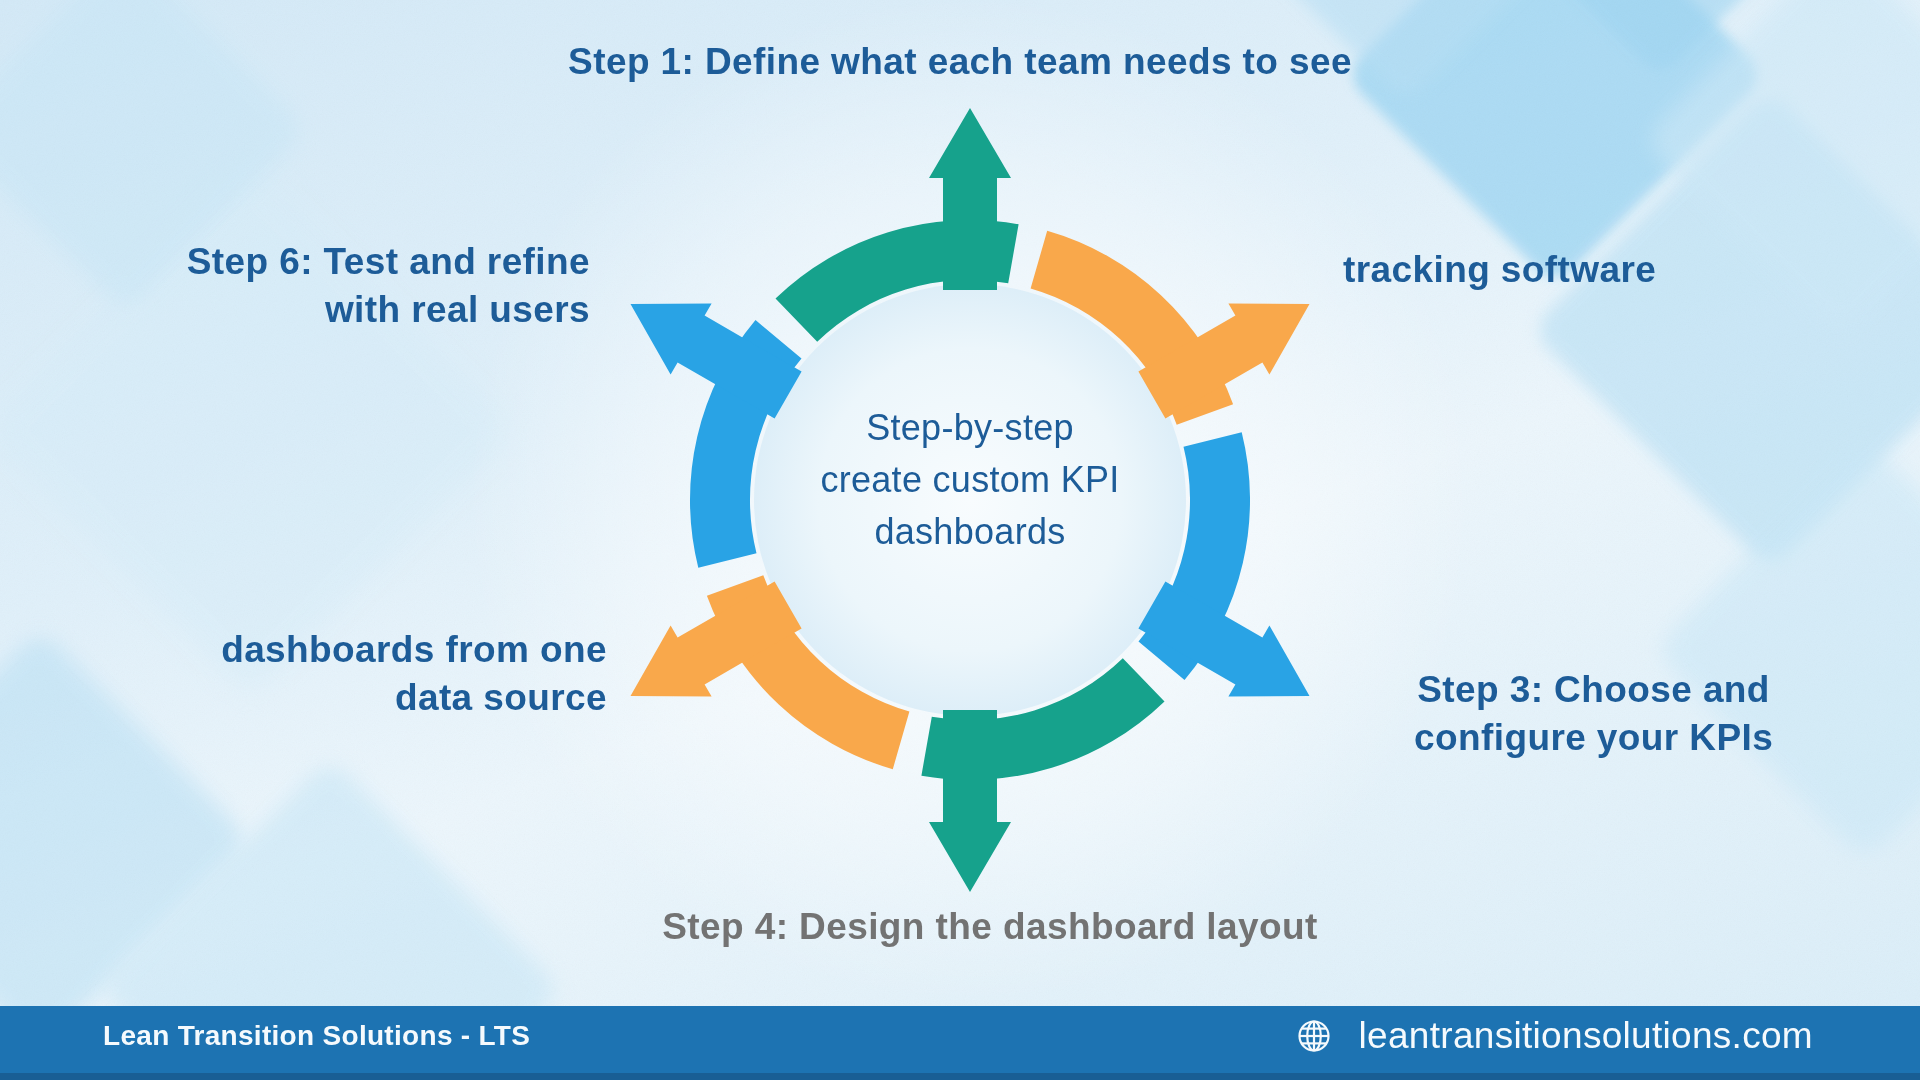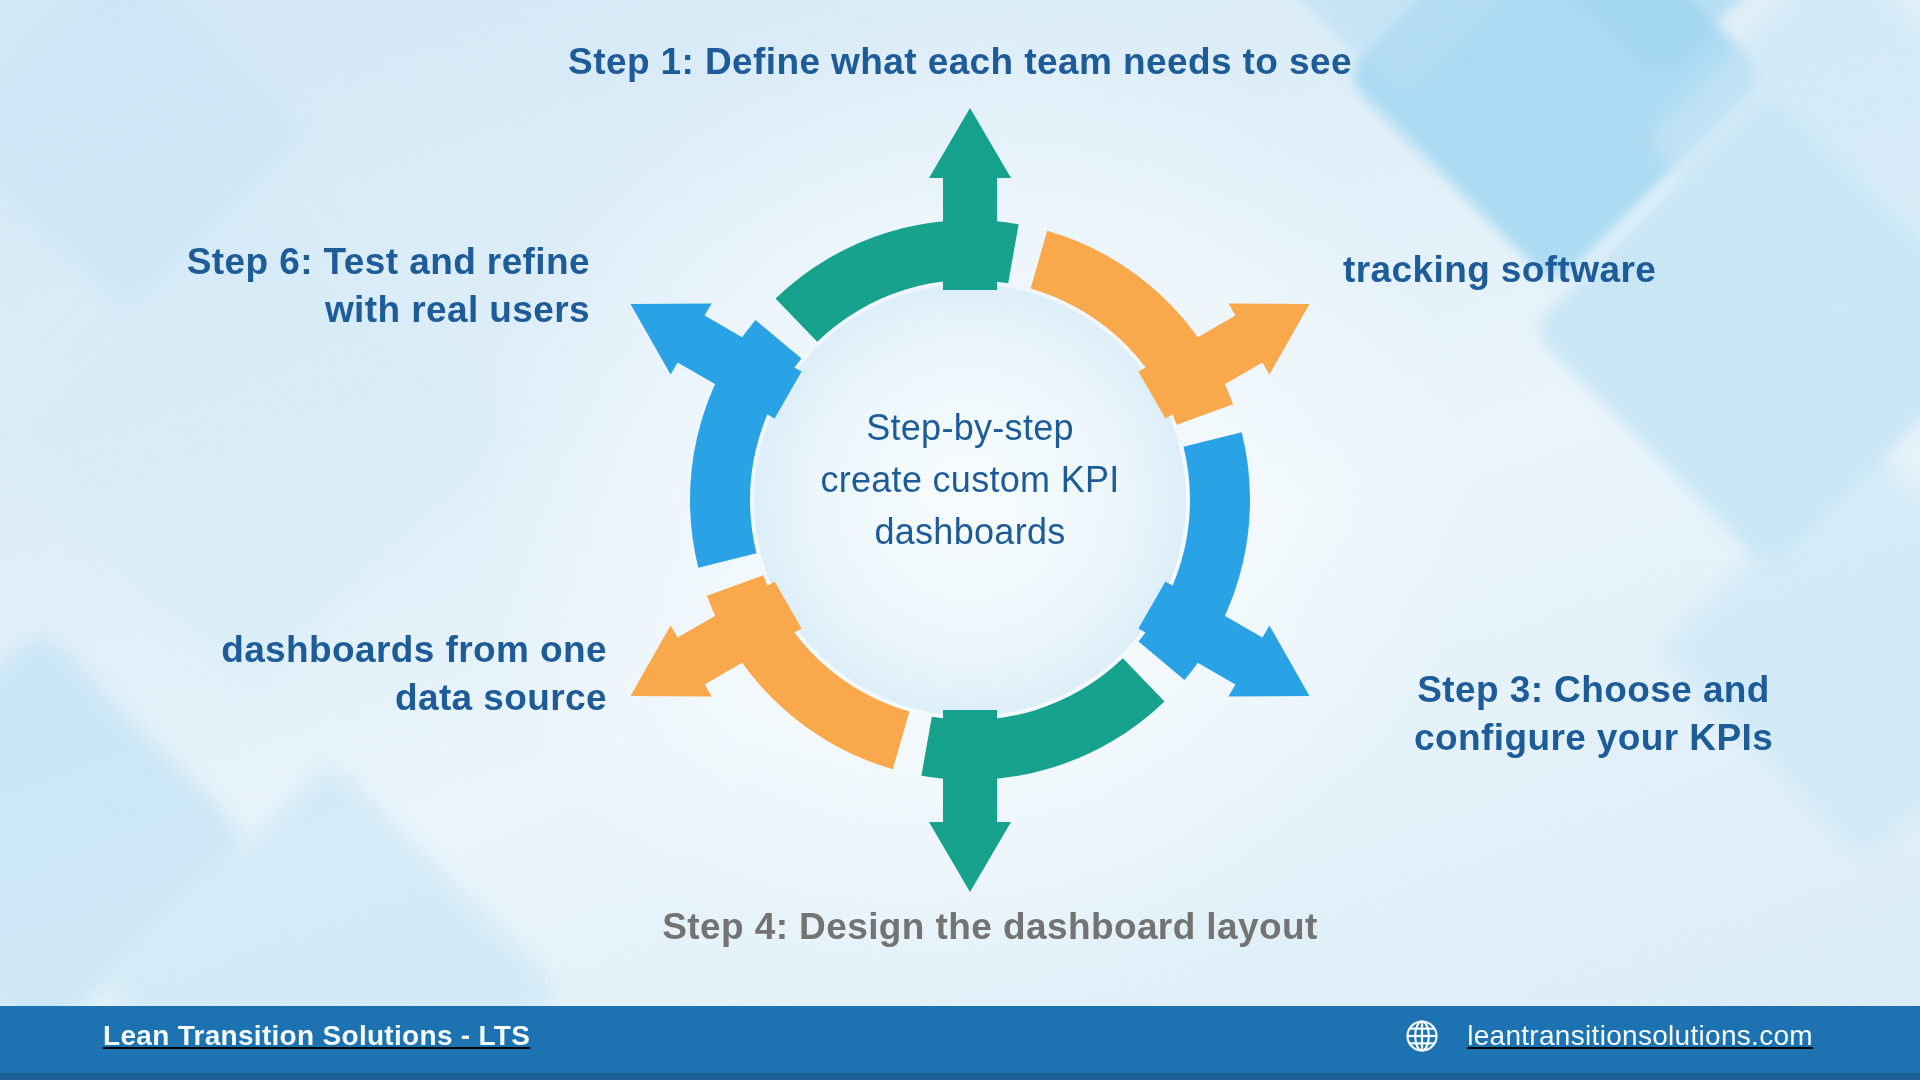--- a/index.html
+++ b/index.html
@@ -42,25 +42,24 @@
     position:absolute; left:720px; top:402px; width:500px; text-align:center;
     font-weight:400; font-size:36px; line-height:52px; letter-spacing:.3px;
   }
   .center-text span { display:block; }
 
   .footer-bar {
     position:absolute; left:0; bottom:0; width:1920px; height:74px;
     border-bottom:7px solid #195e94;
     display:flex; align-items:center; justify-content:space-between;
     padding:0 107px 8px 103px;
-    text-decoration:underline;
   }
   .footer-company { color:#f5fafd; font-size:28px; font-weight:700; letter-spacing:.3px; }
   .footer-right { display:flex; align-items:center; gap:28px; }
-  .footer-website { color:#f5fafd; font-size:28px; font-weight:400; letter-spacing:.3px; }
+  .footer-website { color:#f5fafd; font-size:37px; font-weight:400; letter-spacing:.3px; }
   .globe { width:34px; height:34px; display:block; }
 </style>
 </head>
 <body>
 
 <div class="dia d8"></div>
 <div class="dia d1"></div>
 <div class="dia d2"></div>
 <div class="dia d3"></div>
 <div class="dia d4"></div>

